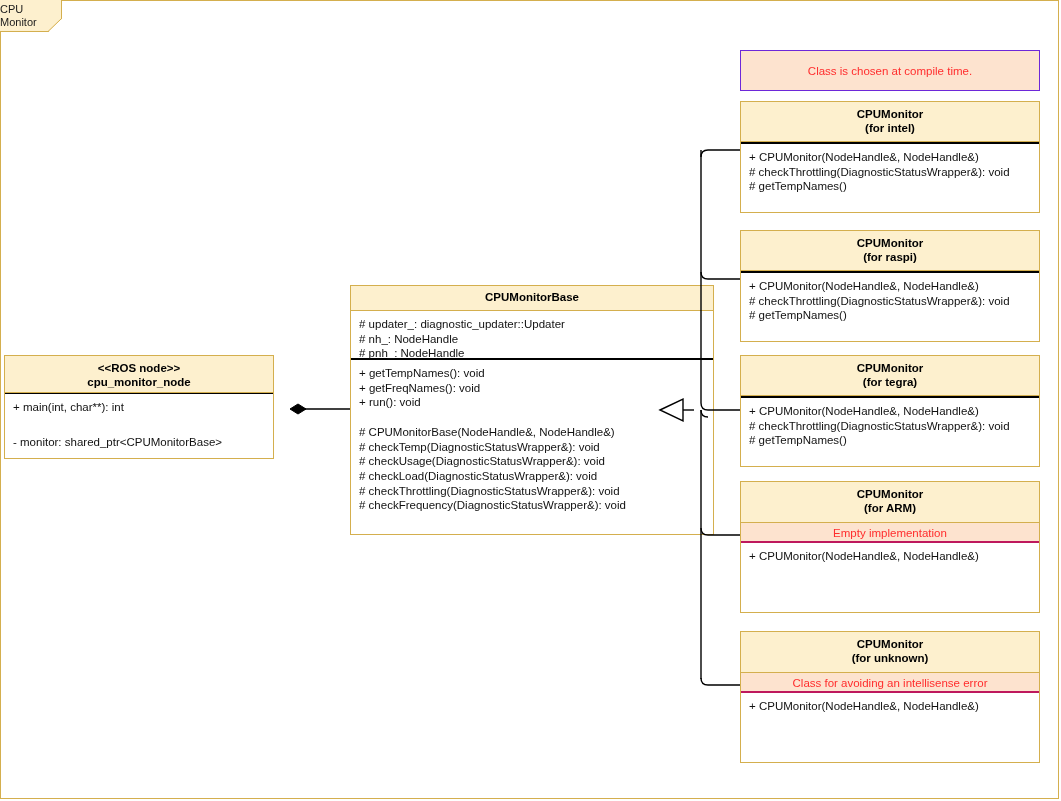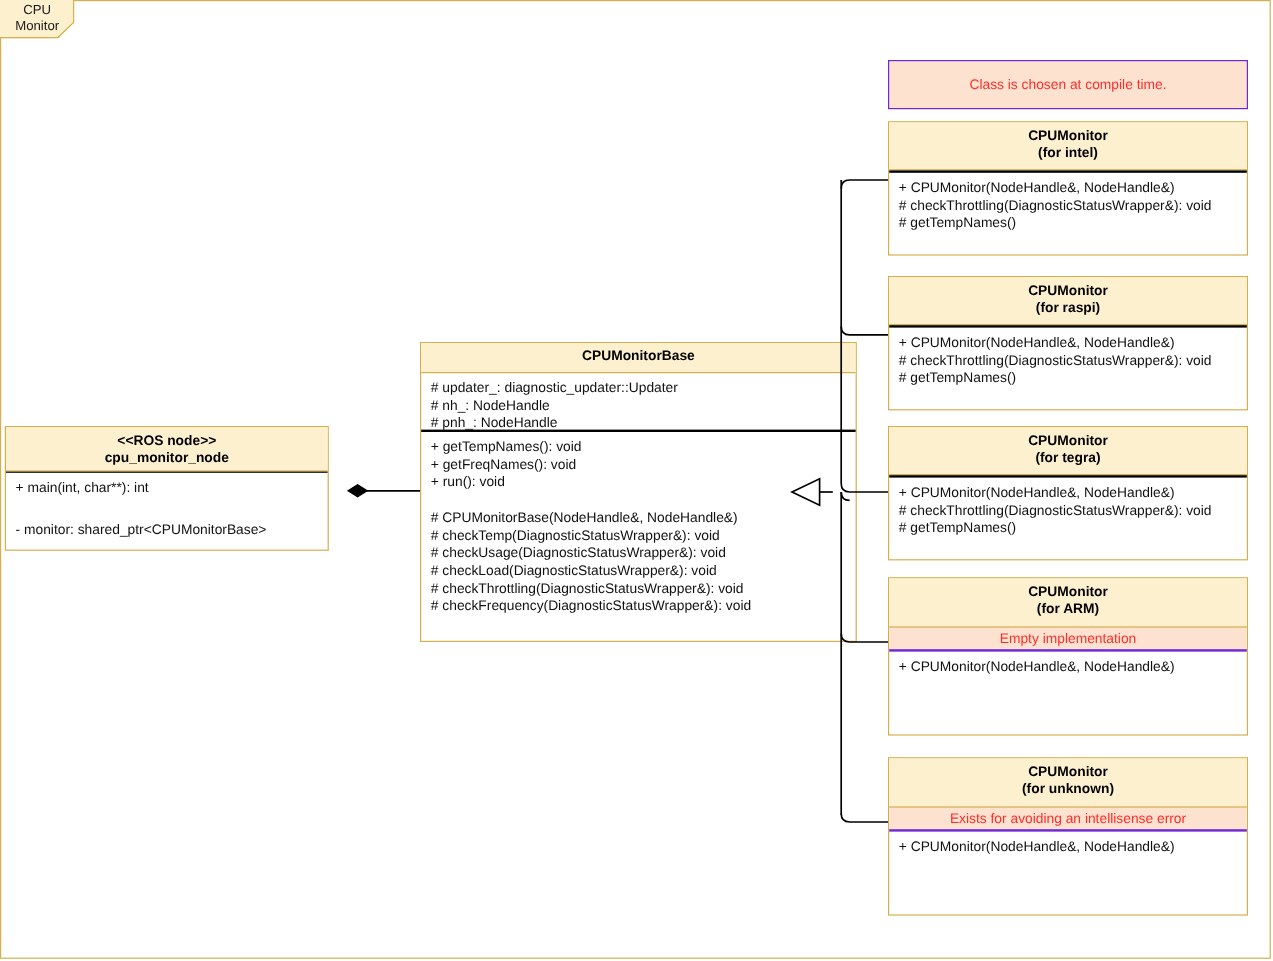--- a/index.html
+++ b/index.html
@@ -55,21 +55,21 @@
     top: 0;
     width: 62px;
     height: 32px;
     display: flex;
     flex-direction: column;
     align-items: center;
     justify-content: center;
     line-height: 1.15;
     font-size: 11px;
     color: #1a1a1a;
-    text-align: center;
+    text-align: left;
   }
   .frame-tab-border {
     position: absolute;
     left: 0;
     top: 0;
     width: 62px;
     height: 32px;
     pointer-events: none;
   }
 
@@ -88,21 +88,21 @@
     font-weight: bold;
     font-size: 11.5px;
     color: #000000;
     line-height: 1.25;
     padding: 5px 4px 5px 4px;
     white-space: pre-line;
   }
   .uml-note-strip {
     background: #fde3cf;
     border-top: 1px solid #d4af4e;
-    border-bottom: 2px solid #6d28d9;
+    border-bottom: 2px solid #be185d;
     box-sizing: border-box;
     text-align: center;
     font-size: 11.5px;
     color: #ff2d2d;
     line-height: 1.25;
     padding: 3px 4px 3px 4px;
   }
   .uml-section {
     box-sizing: border-box;
     font-size: 11.5px;
@@ -210,21 +210,21 @@
   <div class="umlbox" style="left:740px; top:481px; width:300px; height:132px;">
     <div class="uml-header" style="height:40px; border-bottom:none;">CPUMonitor
 (for ARM)</div>
     <div class="uml-note-strip" style="height:21px;">Empty implementation</div>
     <div class="uml-section" style="height:69px;">+ CPUMonitor(NodeHandle&amp;, NodeHandle&amp;)</div>
   </div>
 
   <div class="umlbox" style="left:740px; top:631px; width:300px; height:132px;">
     <div class="uml-header" style="height:40px; border-bottom:none;">CPUMonitor
 (for unknown)</div>
-    <div class="uml-note-strip" style="height:21px;">Exists for avoiding an intellisense error</div>
+    <div class="uml-note-strip" style="height:21px;">Class for avoiding an intellisense error</div>
     <div class="uml-section" style="height:69px;">+ CPUMonitor(NodeHandle&amp;, NodeHandle&amp;)</div>
   </div>
 
   <svg class="connectors">
 
     <g>
       <line x1="302" y1="409" x2="350" y2="409" stroke="#000000" stroke-width="1.4"></line>
       <polygon points="290,409 298,404 306,409 298,414" fill="#000000" stroke="#000000" stroke-width="1"></polygon>
     </g>
 

